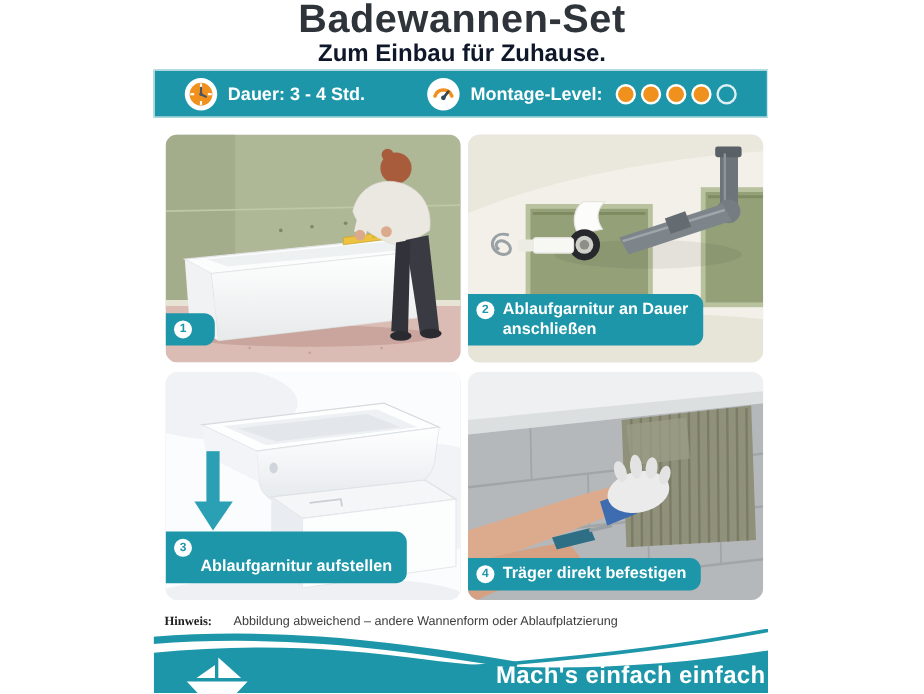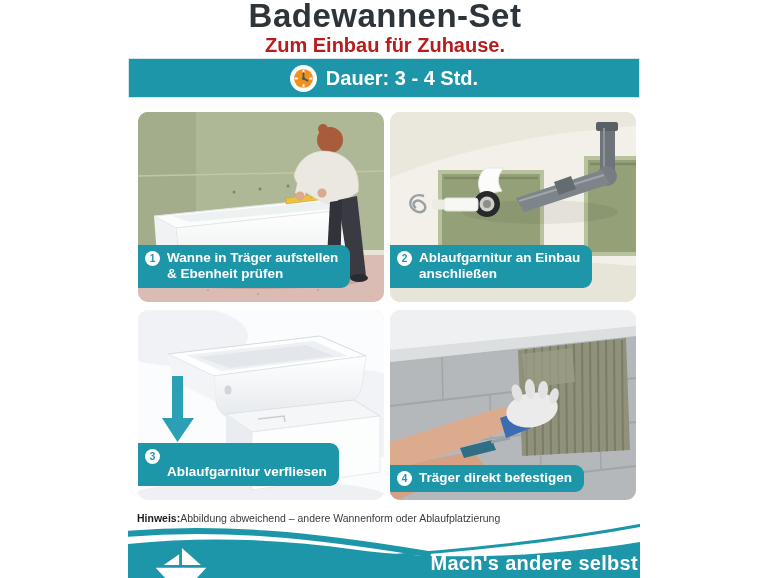--- a/index.html
+++ b/index.html
@@ -3,51 +3,51 @@
 <meta charset="utf-8">
 <style>
   html,body{margin:0;padding:0;background:#fff;}
   .canvas{position:relative;width:770px;height:578px;background:#ffffff;overflow:hidden;
           font-family:"Liberation Sans",sans-serif;}
 
   
   .title{position:absolute;left:0;right:0;top:-2px;text-align:center;
          font-size:33px;line-height:36px;font-weight:bold;color:#2e343a;letter-spacing:.5px;}
   .subtitle{position:absolute;left:0;right:0;top:33px;text-align:center;
-            font-size:20px;line-height:24px;font-weight:bold;color:#b91c1c;}
+            font-size:20px;line-height:24px;font-weight:bold;color:#0f172a;}
 
   
   .infobar{position:absolute;left:128px;top:58px;width:512px;height:40px;box-sizing:border-box;
            background:#1c96a8;border:1px solid #cfe7ea;
            display:flex;align-items:center;justify-content:center;gap:52px;}
   .info-group{display:flex;align-items:center;gap:9px;}
   .icon-circle{width:27px;height:27px;border-radius:50%;background:#fff;
                display:flex;align-items:center;justify-content:center;flex:0 0 auto;}
-  .info-text{font-size:20px;font-weight:bold;color:#fff;white-space:nowrap;}
+  .info-text{font-size:15px;font-weight:bold;color:#fff;white-space:nowrap;}
   .dots{display:flex;gap:4px;margin-left:2px;}
   .dot{width:13px;height:13px;border-radius:50%;background:#f0911e;border:2px solid #fff;}
   .dot.empty{background:transparent;border:2px solid rgba(255,255,255,.85);}
 
   
   .panel{position:absolute;width:246px;height:190px;border-radius:10px;overflow:hidden;background:#e8e8e8;}
   .panel.p1{left:138px;top:112px;} .panel.p2{left:390px;top:112px;}
   .panel.p3{left:138px;top:310px;} .panel.p4{left:390px;top:310px;}
   .photo{position:absolute;left:0;top:0;width:100%;height:100%;display:block;}
 
   .step-label{position:absolute;left:0;bottom:14px;max-width:96%;box-sizing:border-box;
               background:#1c96a8;color:#fff;border-radius:0 9px 9px 0;
               padding:5px 12px 6px 7px;display:flex;align-items:flex-start;}
   .step-label.single{bottom:8px;}
   .badge{flex:0 0 auto;width:15px;height:15px;border-radius:50%;background:#fff;color:#1c96a8;
          font-size:10px;font-weight:bold;line-height:15px;text-align:center;margin:1px 7px 0 0;}
   .label-lines{font-size:13.5px;font-weight:bold;line-height:1.2;}
 
   
   .note{position:absolute;left:137px;top:512px;font-size:10.5px;color:#3c3c3c;}
-  .note .prefix{font-weight:bold;color:#1e1e1e;margin-right:0;}
+  .note .prefix{font-weight:bold;color:#1e1e1e;margin-right:18px;font-family:Liberation Serif, serif;}
 
   
   .footer{position:absolute;left:128px;top:524px;width:512px;height:54px;overflow:hidden;}
   .footer svg.wave{position:absolute;left:0;top:0;width:512px;height:54px;display:block;}
   .boat{position:absolute;left:24px;top:22px;width:58px;height:40px;}
   .slogan{position:absolute;right:2px;bottom:3px;font-size:20px;font-weight:bold;color:#fff;
           letter-spacing:.3px;white-space:nowrap;}
 </style>
 </head>
 <body>
@@ -65,20 +65,37 @@
           <rect x="9.6" y="1.6" width="1.8" height="3.2" fill="#fff"></rect>
           <rect x="9.6" y="16.2" width="1.8" height="3.2" fill="#fff"></rect>
           <rect x="1.6" y="9.6" width="3.2" height="1.8" fill="#fff"></rect>
           <rect x="16.2" y="9.6" width="3.2" height="1.8" fill="#fff"></rect>
           <line x1="10.5" y1="10.5" x2="10.5" y2="5.2" stroke="#4a5560" stroke-width="1.8" stroke-linecap="round"></line>
           <line x1="10.5" y1="10.5" x2="14.6" y2="12.6" stroke="#4a5560" stroke-width="1.8" stroke-linecap="round"></line>
           <circle cx="10.5" cy="10.5" r="1.4" fill="#4a5560"></circle>
         </svg>
       </span>
       <span class="info-text">Dauer: 3 - 4 Std.</span>
+    </div>
+    <div class="info-group">
+      <span class="icon-circle">
+        <svg width="21" height="21" viewBox="0 0 21 21">
+          <path d="M3.5 12 A7.4 7.4 0 0 1 17.5 12" fill="none" stroke="#f0911e" stroke-width="3" stroke-linecap="round"></path>
+          <line x1="10.5" y1="13.5" x2="14.6" y2="8.4" stroke="#37474f" stroke-width="2.2" stroke-linecap="round"></line>
+          <circle cx="10.5" cy="13.5" r="2" fill="#37474f"></circle>
+        </svg>
+      </span>
+      <span class="info-text">Montage-Level:</span>
+      <span class="dots">
+        <span class="dot"></span>
+        <span class="dot"></span>
+        <span class="dot"></span>
+        <span class="dot"></span>
+        <span class="dot empty"></span>
+      </span>
     </div>
   </div>
 
   <div class="panel p1">
     <svg class="photo" viewBox="0 0 246 190" preserveAspectRatio="none">
       <defs>
         <linearGradient id="tub1" x1="0" y1="0" x2="0" y2="1">
           <stop offset="0" stop-color="#ffffff"></stop>
             <stop offset="1" stop-color="#e7eaeb"></stop>
         </linearGradient>
@@ -117,24 +134,20 @@
         <path d="M186,56 L180,78 L190,81 L195,58 Z" fill="#ebe8e1"></path>
         <circle cx="184" cy="81" r="4.5" fill="#dba98b"></circle>
         <path d="M200,88 L219,84 L228,164 L212,166 Z" fill="#3a3b42"></path>
         <path d="M192,90 L204,88 L202,166 L188,164 Z" fill="#32333a"></path>
         <ellipse cx="196" cy="168" rx="9" ry="4" fill="#2a2b31"></ellipse>
         <ellipse cx="221" cy="166" rx="9" ry="4" fill="#2a2b31"></ellipse>
       </g>
     </svg>
     <div class="step-label">
       <span class="badge">1</span>
-      <span class="label-lines">
-        <span>Wanne in Träger aufstellen</span><br>
-        <span>&amp; Ebenheit prüfen</span>
-      </span>
     </div>
   </div>
 
   <div class="panel p2">
     <svg class="photo" viewBox="0 0 246 190" preserveAspectRatio="none">
       <rect width="246" height="190" fill="#f3f0e9"></rect>
       <path d="M0,0 L246,0 L246,14 C160,20 70,36 0,66 Z" fill="#eae7dc"></path>
       <path d="M0,190 L0,158 C90,144 180,148 246,154 L246,190 Z" fill="#e7e4d8"></path>
       <g>
         <rect x="50" y="60" width="102" height="92" fill="#94a178" stroke="#b9c29e" stroke-width="4"></rect>
@@ -156,21 +169,21 @@
         <circle cx="97" cy="92" r="7.5" fill="#cfcfc9"></circle>
         <circle cx="97" cy="92" r="4" fill="#8e8e88"></circle>
         <rect x="54" y="86" width="34" height="13" rx="3" fill="#f7f7f4" stroke="#e2e1da" stroke-width="1"></rect>
         <rect x="42" y="87.5" width="13" height="10" rx="2" fill="#ecebe4"></rect>
         <path d="M34,84 C22,80 16,92 24,98 C32,104 40,96 32,90 C26,86 20,92 26,96" stroke="#9aa1a4" stroke-width="2.5" fill="none"></path>
       </g>
     </svg>
     <div class="step-label">
       <span class="badge">2</span>
       <span class="label-lines">
-        <span>Ablaufgarnitur an Einbau</span><br>
+        <span>Ablaufgarnitur an Dauer</span><br>
         <span>anschließen</span>
       </span>
     </div>
   </div>
 
   <div class="panel p3">
     <svg class="photo" viewBox="0 0 246 190" preserveAspectRatio="none">
       <defs>
         <linearGradient id="tub3" x1="0" y1="0" x2="0" y2="1">
           <stop offset="0" stop-color="#ffffff"></stop>
@@ -197,21 +210,21 @@
         <path d="M88,104 L216,90 L242,106 L114,122 Z" fill="#f4f6f8" stroke="#dde0e4" stroke-width="1"></path>
         <path d="M120,109 L146,106 L147,112" fill="none" stroke="#c9ced3" stroke-width="1.5"></path>
         <path d="M114,122 L242,106 L242,162 L114,180 Z" fill="#fcfdfd" stroke="#e3e6ea" stroke-width="0.8"></path>
         <path d="M88,104 L114,122 L114,180 L88,158 Z" fill="#e9ecf0"></path>
       </g>
     </svg>
     <div class="step-label">
       <span class="badge">3</span>
       <span class="label-lines">
         <br>
-        <span>Ablaufgarnitur verfliesen</span>
+        <span>Ablaufgarnitur aufstellen</span>
       </span>
     </div>
   </div>
 
   <div class="panel p4">
     <svg class="photo" viewBox="0 0 246 190" preserveAspectRatio="none">
       <defs>
         <clipPath id="glue4">
             <path d="M128,40 L236,28 L240,140 L132,146 Z"></path>
           </clipPath>
@@ -278,16 +291,16 @@
       <path d="M0,20 C80,12 150,15 230,26 C310,37 420,33 512,18 L512,54 L0,54 Z" fill="#1c96a8"></path>
       <path d="M-4,10 C90,2 180,10 300,30" fill="none" stroke="#1c96a8" stroke-width="6" stroke-linecap="round"></path>
       <path d="M230,34 C350,26 445,14 514,1" fill="none" stroke="#1c96a8" stroke-width="3" stroke-linecap="round"></path>
     </svg>
     <svg class="boat" viewBox="0 0 64 44">
       <path d="M4,24 L60,24 L45,40 L19,40 Z" fill="#ffffff"></path>
       <path d="M33,2 L33,21 L54,21 Z" fill="#ffffff"></path>
       <path d="M30,9 L30,21 L13,21 Z" fill="#ffffff"></path>
       <path d="M31.5,4 L31.5,21" stroke="#1c96a8" stroke-width="1.6"></path>
     </svg>
-    <div class="slogan">Mach's andere selbst</div>
+    <div class="slogan">Mach's einfach einfach</div>
   </div>
 
 </div>
 
 </body></html>

